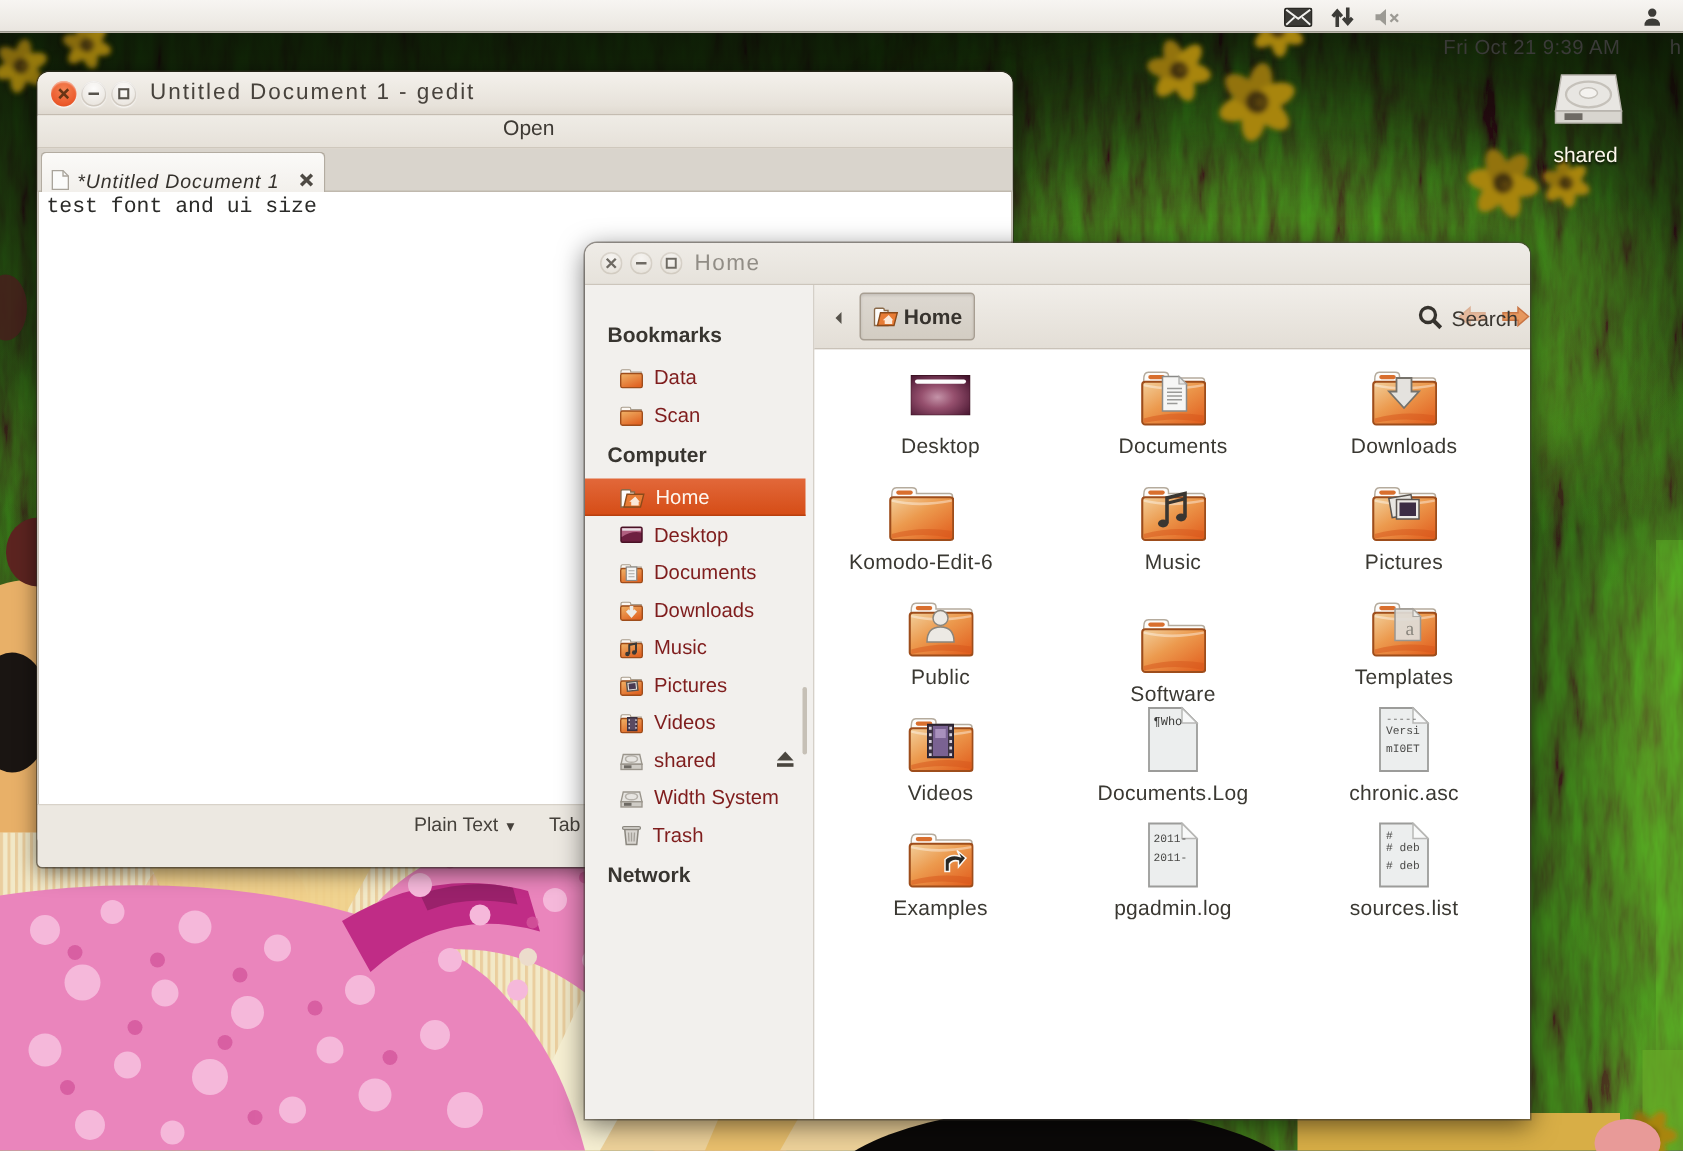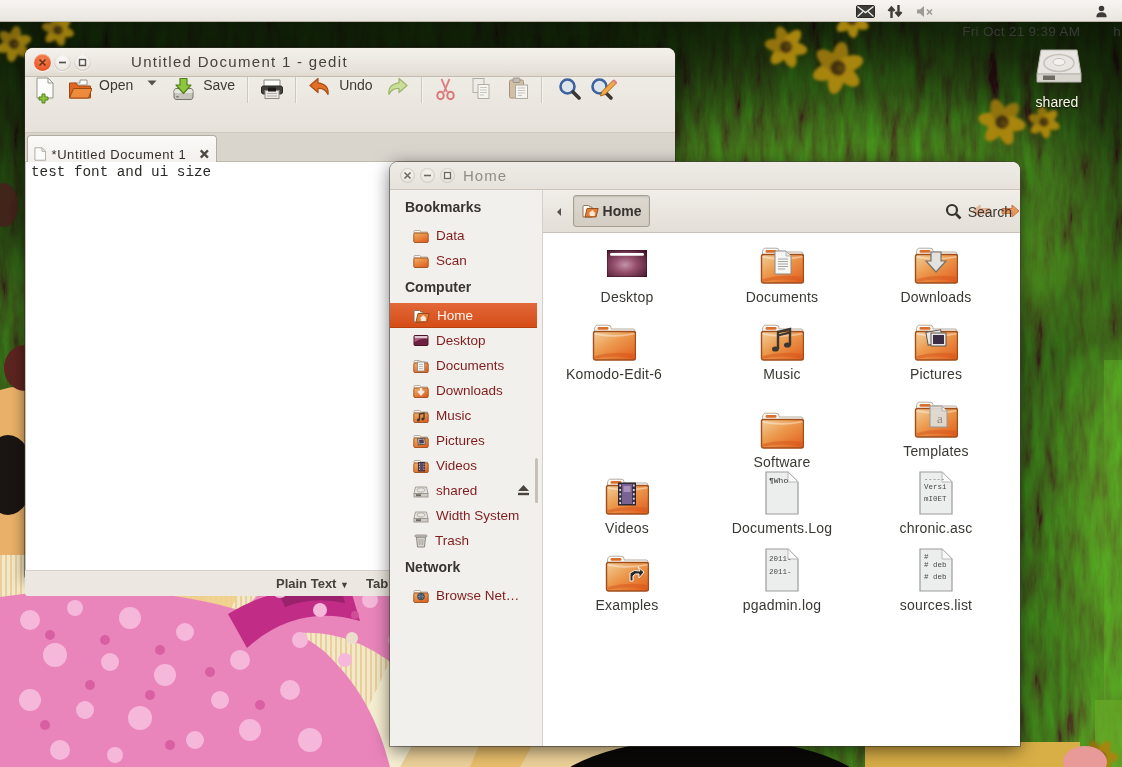--- a/index.html
+++ b/index.html
@@ -23,52 +23,52 @@
 #gedit { position:absolute; left:25px; top:48px; width:650px; height:530px; z-index:10;
   border-radius:8px 8px 3px 3px; background:#ece8e1;
   box-shadow:0 3px 14px rgba(0,0,0,.55), 0 0 0 1px rgba(70,60,50,.55); }
 #gedit .titlebar { position:relative; height:29px; border-radius:8px 8px 0 0;
   background:linear-gradient(#f4f1ec,#e7e2da 80%,#dfd9d0);
   border-bottom:1px solid #c4bcb1; }
 .wbtns { position:absolute; left:9px; top:6px; display:flex; gap:3px; }
 .wbtn { width:17px; height:17px; border-radius:50%; display:flex; align-items:center; justify-content:center; }
 .wbtn.close { background:radial-gradient(circle at 50% 35%,#f48454,#ec5b2d 65%,#d94615); box-shadow:inset 0 1px 1px rgba(255,255,255,.5),0 1px 1px rgba(255,255,255,.7); }
 .wbtn.plain { background:radial-gradient(circle at 50% 30%,#fcfbfa,#ebe7e1 70%,#ddd7ce); box-shadow:inset 0 1px 1px rgba(255,255,255,.8),0 1px 1px rgba(255,255,255,.7), inset 0 0 0 1px rgba(160,150,135,.35); }
-#gedit .title { text-align:left; padding-left:75px; line-height:28px; font-size:15px; letter-spacing:1.3px; color:#47423c;margin-left:31px; }
-#gedit .toolbar { position:relative; height:56px; background:linear-gradient(#efece6,#e6e1d9);
-  border-bottom:1px solid #cfc8bd; display:flex; align-items:flex-start; }
+#gedit .title { text-align:left; padding-left:75px; line-height:28px; font-size:15px; letter-spacing:1.3px; color:#47423c; }
+#gedit .toolbar { position:relative; height:22px; background:linear-gradient(#efece6,#e6e1d9);
+  border-bottom:1px solid #cfc8bd; display:flex; align-items:center;flex-direction:column; }
 .tbsep { width:1px; height:26px; background:#cfc8bd; margin:0 7px; box-shadow:1px 0 0 #f6f3ee; }
 .tbtxt { font-size:14px; color:#3e3a34; margin:0 2px 0 6px; }
 #gedit .tabstrip { position:relative; height:29px; background:#d9d4cc; border-bottom:1px solid #c0b9ae; }
 #gedit .tab { position:absolute; left:2px; top:2px; width:190px; height:37px;
   background:linear-gradient(#fbfaf8,#efece7); border:1px solid #b3aca1; border-bottom:none;
-  border-radius:4px 4px 0 0; display:flex; align-items:center; padding:0 6px; gap:5px; white-space:nowrap; }
+  border-radius:4px 4px 0 0; display:flex; align-items:center; padding:0 6px; gap:5px; white-space:nowrap;font-style:italic; }
 #gedit .tab .tname { font-size:13px; letter-spacing:0.6px; color:#34312c; }
 #gedit .textarea { position:relative; height:408px; background:#ffffff; border-left:1px solid #c8c1b6; border-right:1px solid #c8c1b6; }
 #gedit .textarea .txt { font-family:"Liberation Mono", monospace; font-size:14.3px; color:#2a2a28; padding:2px 0 0 5px; }
-#gedit .statusbar { position:relative; height:26px; background:#ece8e1; border-top:1px solid #d8d2c9; border-radius:0 0 3px 3px; font-size:13px; color:#45413b;font-weight:bold; }
+#gedit .statusbar { position:relative; height:26px; background:#ece8e1; border-top:1px solid #d8d2c9; border-radius:0 0 3px 3px; font-size:13px; color:#45413b; }
 
 
 #naut { position:absolute; left:390px; top:162px; width:630px; height:584px; z-index:20;
   border-radius:8px 8px 0 0; background:#ebe8e2;
   box-shadow:0 4px 18px rgba(0,0,0,.55), 0 0 0 1px rgba(90,80,70,.55); }
 #naut .titlebar { position:relative; height:28px; border-radius:8px 8px 0 0;
   background:linear-gradient(#efece7,#e6e2db); border-bottom:1px solid #ccc5bb; }
 #naut .title { padding-left:73px; line-height:27px; font-size:15px; letter-spacing:1px; color:#918d86; }
 .nwbtn { width:15px; height:15px; border-radius:50%; display:flex; align-items:center; justify-content:center;
   background:radial-gradient(circle at 50% 30%,#f6f4f1,#e8e4dd 70%,#dcd6cc); box-shadow:inset 0 0 0 1px rgba(165,155,140,.3); }
 #naut .toolbar { position:relative; height:43px; background:linear-gradient(#f1eee9,#e3ded6);
   border-bottom:1px solid #c9c2b8; }
 #naut .homebtn { position:absolute; left:30px; top:5px; width:77px; height:32px;
   background:linear-gradient(#ddd8d1,#d3cdc3); border:1px solid #a79e92; border-radius:3px;
   display:flex; align-items:center; justify-content:center; gap:4px;
   box-shadow:inset 0 1px 2px rgba(0,0,0,.12); font-size:14px; font-weight:bold; color:#37332e; }
 #naut .search { position:absolute; right:8px; top:0; height:43px; display:flex; align-items:center; gap:6px; font-size:14px; color:#3a3630; }
 #naut .body { position:absolute; top:28px; bottom:0; left:0; right:0; display:flex; }
-#naut .sidebar { width:153px; background:#f2f0ed; border-right:1px solid #d5d0c8; position:relative; padding-top:9px; }
+#naut .sidebar { width:153px; background:#f2f0ed; border-right:1px solid #d5d0c8; position:relative; padding-top:25px; }
 #naut .rpane { flex:1; display:flex; flex-direction:column; }
 #naut .iconview { flex:1; background:#ffffff; position:relative; }
 .sbhead { font-weight:bold; font-size:14px; color:#383530; padding-left:15px; line-height:17px; height:17px; margin-top:6px; }
 .sbhead + .sbrow { margin-top:7px; }
 .sbrow { height:25px; display:flex; align-items:center; padding-left:23px; gap:7px; font-size:13.5px; color:#7f1d1d; position:relative; }
 .sbrow.sel { background:linear-gradient(#e2683a,#d54c15); color:#fdf6ee; box-shadow:inset 0 -1px 0 #b8400e; width:147px; }
 .eject { position:absolute; right:12px; top:6px; }
 
 
 .gicon { position:absolute; width:130px; text-align:center; }
@@ -574,28 +574,20 @@
           </div>
         <div class="sbrow">
             <svg width="14" height="15" viewBox="0 0 14 15" style="margin-left:1px">
               <path d="M2.5 4 L11.5 4 L10.5 14 L3.5 14 Z" fill="#d8d5d0" stroke="#8a867e"></path>
               <rect x="1" y="2" width="12" height="2" rx="1" fill="#c8c5bf" stroke="#8a867e" stroke-width="0.8"></rect>
               <path d="M5 6 L5.3 12 M7 6 L7 12 M9 6 L8.7 12" stroke="#a5a19a" stroke-width="0.9"></path>
             </svg>
             <span>Trash</span>
           </div>
         <div class="sbhead">Network</div>
-        <div class="sbrow">
-            <svg width="16" height="14" viewBox="0 0 16 14">
-              <use href="#folder16"></use>
-              <circle cx="8" cy="7.5" r="3.4" fill="#7a8ca0" stroke="#3c4a58"></circle>
-              <path d="M5 6.5 Q8 5 11 6.5 M5 8.5 Q8 10 11 8.5 M8 4.2 L8 10.8" stroke="#2c3a48" stroke-width="0.7" fill="none"></path>
-            </svg>
-            <span>Browse Net…</span>
-          </div>
         <div style="position:absolute; right:4px; top:268px; width:3px; height:45px; background:#c6c0b6; border-radius:2px;"></div>
       </div>
       <div class="rpane">
       <div class="toolbar">
         <svg width="8" height="10" viewBox="0 0 8 10" style="position:absolute;left:12px;top:17px">
               <path d="M6 1 L2 5 L6 9 Z" fill="#56524b"></path>
             </svg>
         <div class="homebtn">
           <svg width="17" height="14" viewBox="0 0 17 14">
             <path d="M1 13 L1 2.5 Q1 1.5 2 1.5 L6.5 1.5 Q7.5 1.5 7.5 2.5 L7.5 3 L10 3 L10 13 Z" fill="#fdfcfa" stroke="#8a6a4a" stroke-width="0.9"></path>
@@ -677,20 +669,30 @@
                 <svg width="44" height="37" viewBox="0 0 44 37">
                   <use href="#folder44"></use>
             <rect x="13" y="7" width="15" height="13" fill="#e8e6e2" stroke="#5c5650" transform="rotate(-10 20 14)"></rect>
             <rect x="17" y="9" width="15" height="13" fill="#ece9e5" stroke="#5c5650"></rect>
             <rect x="19" y="11" width="11" height="9" fill="#3c2c44"></rect>
           </svg>
               </div>
           <div class="glabel">Pictures</div>
         </div>
 
+        <div class="gicon" style="left:19px;top:161px">
+          <div class="ibox">
+                <svg width="44" height="37" viewBox="0 0 44 37">
+                  <use href="#folder44"></use>
+            <circle cx="22" cy="11" r="5" fill="#ece9e4" stroke="#8a857c"></circle>
+            <path d="M13 27 Q13 17 22 17 Q31 17 31 27 Z" fill="#ece9e4" stroke="#8a857c"></path>
+          </svg>
+              </div>
+          <div class="glabel">Public</div>
+        </div>
         <div class="gicon" style="left:174px;top:172px">
           <div class="ibox">
                 <svg width="44" height="37" viewBox="0 0 44 37">
                   <use href="#folder44"></use>
                 </svg>
               </div>
           <div class="glabel">Software</div>
         </div>
         <div class="gicon" style="left:328px;top:161px">
           <div class="ibox">

